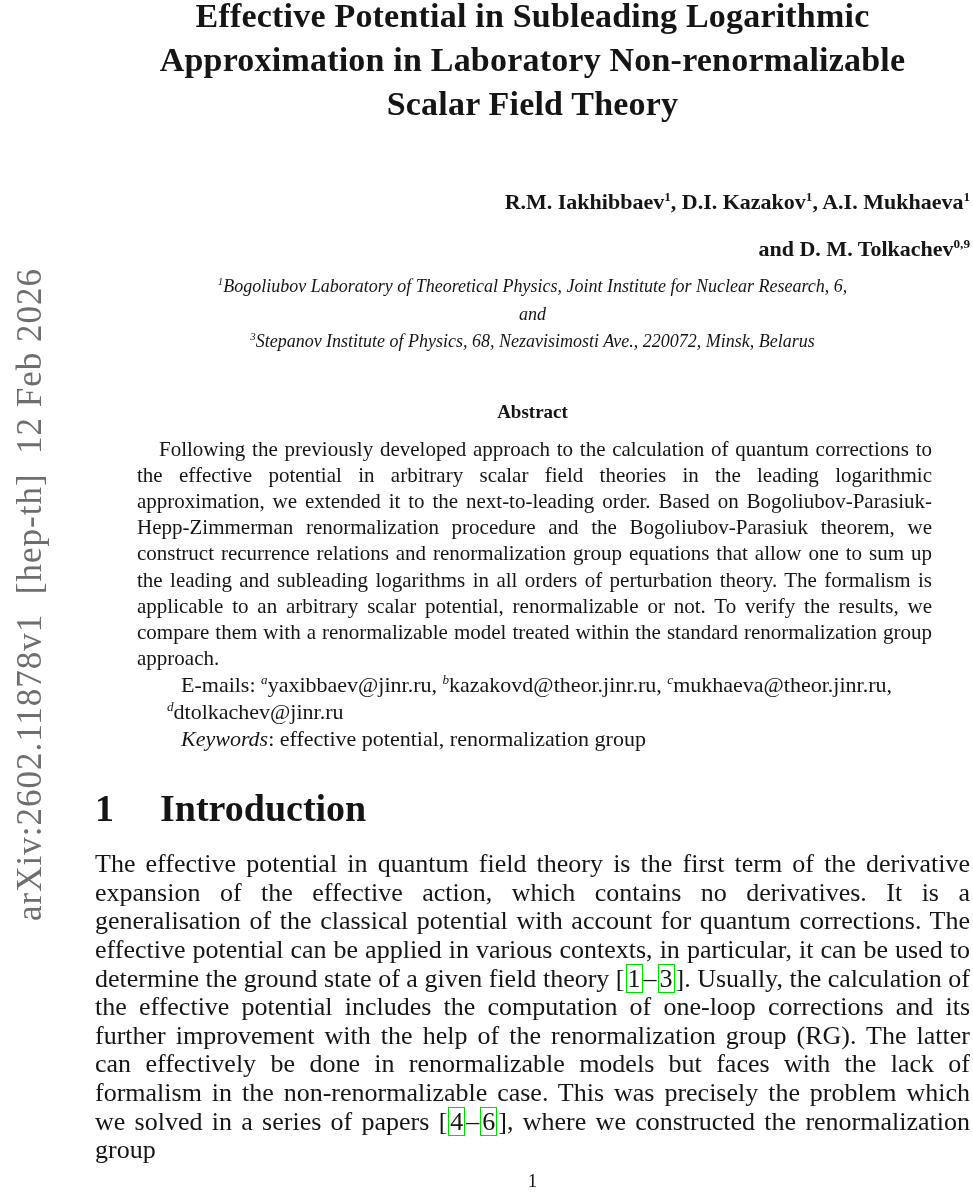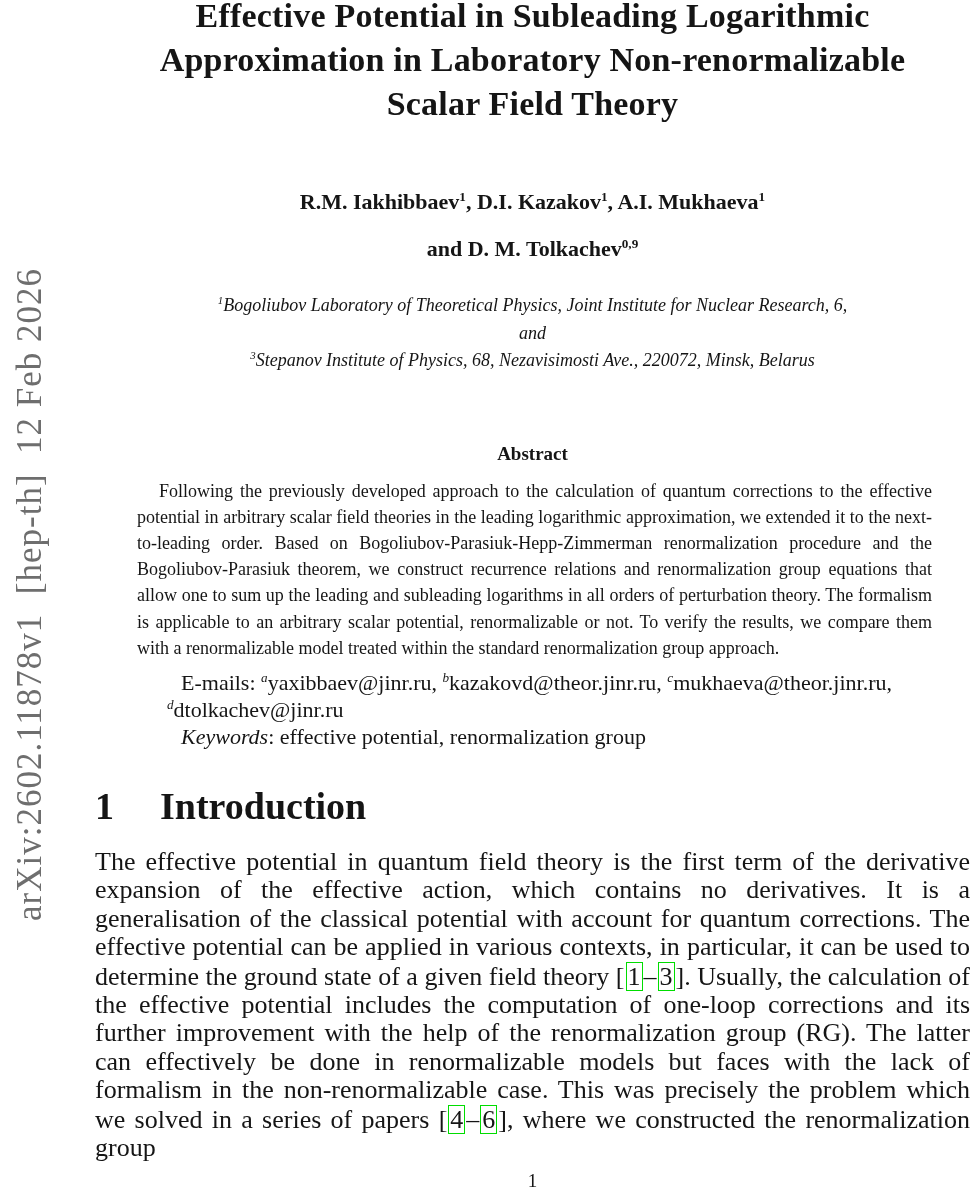--- a/index.html
+++ b/index.html
@@ -34,44 +34,44 @@
     margin: -6px 0 0 0;
     text-align: center;
     font-size: 34px;
     line-height: 44px;
     font-weight: 700;
     letter-spacing: 0.2px;
   }
   .title .tline { display: block; }
   .authors {
     margin-top: 52px;
-    text-align: center;
+    text-align: right;
     font-weight: 700;
     font-size: 22px;
     line-height: 47px;
     font-family: Liberation Serif, serif;
   }
   sup { font-size: 60%; line-height: 0; }
   .affiliations {
-    margin-top: 20px;
+    margin-top: 1px;
     text-align: center;
     font-style: italic;
     font-size: 18px;
     line-height: 27.5px;
   }
   .abstract-heading {
-    margin-top: 67px;
+    margin-top: 44px;
     text-align: center;
     font-weight: 700;
     font-size: 19px;
     line-height: 24px;
   }
   .abstract-body {
-    margin: 12px 38px 8px 42px;
-    font-size: 18px;
+    margin: 12px 38px 0 42px;
+    font-size: 21px;
     line-height: 26.2px;
     text-align: justify;
     text-indent: 22px;
   }
   .contact-block {
     margin: 0 40px 0 72px;
     font-size: 22px;
     line-height: 27px;
   }
   .emails { text-indent: 14px; }

